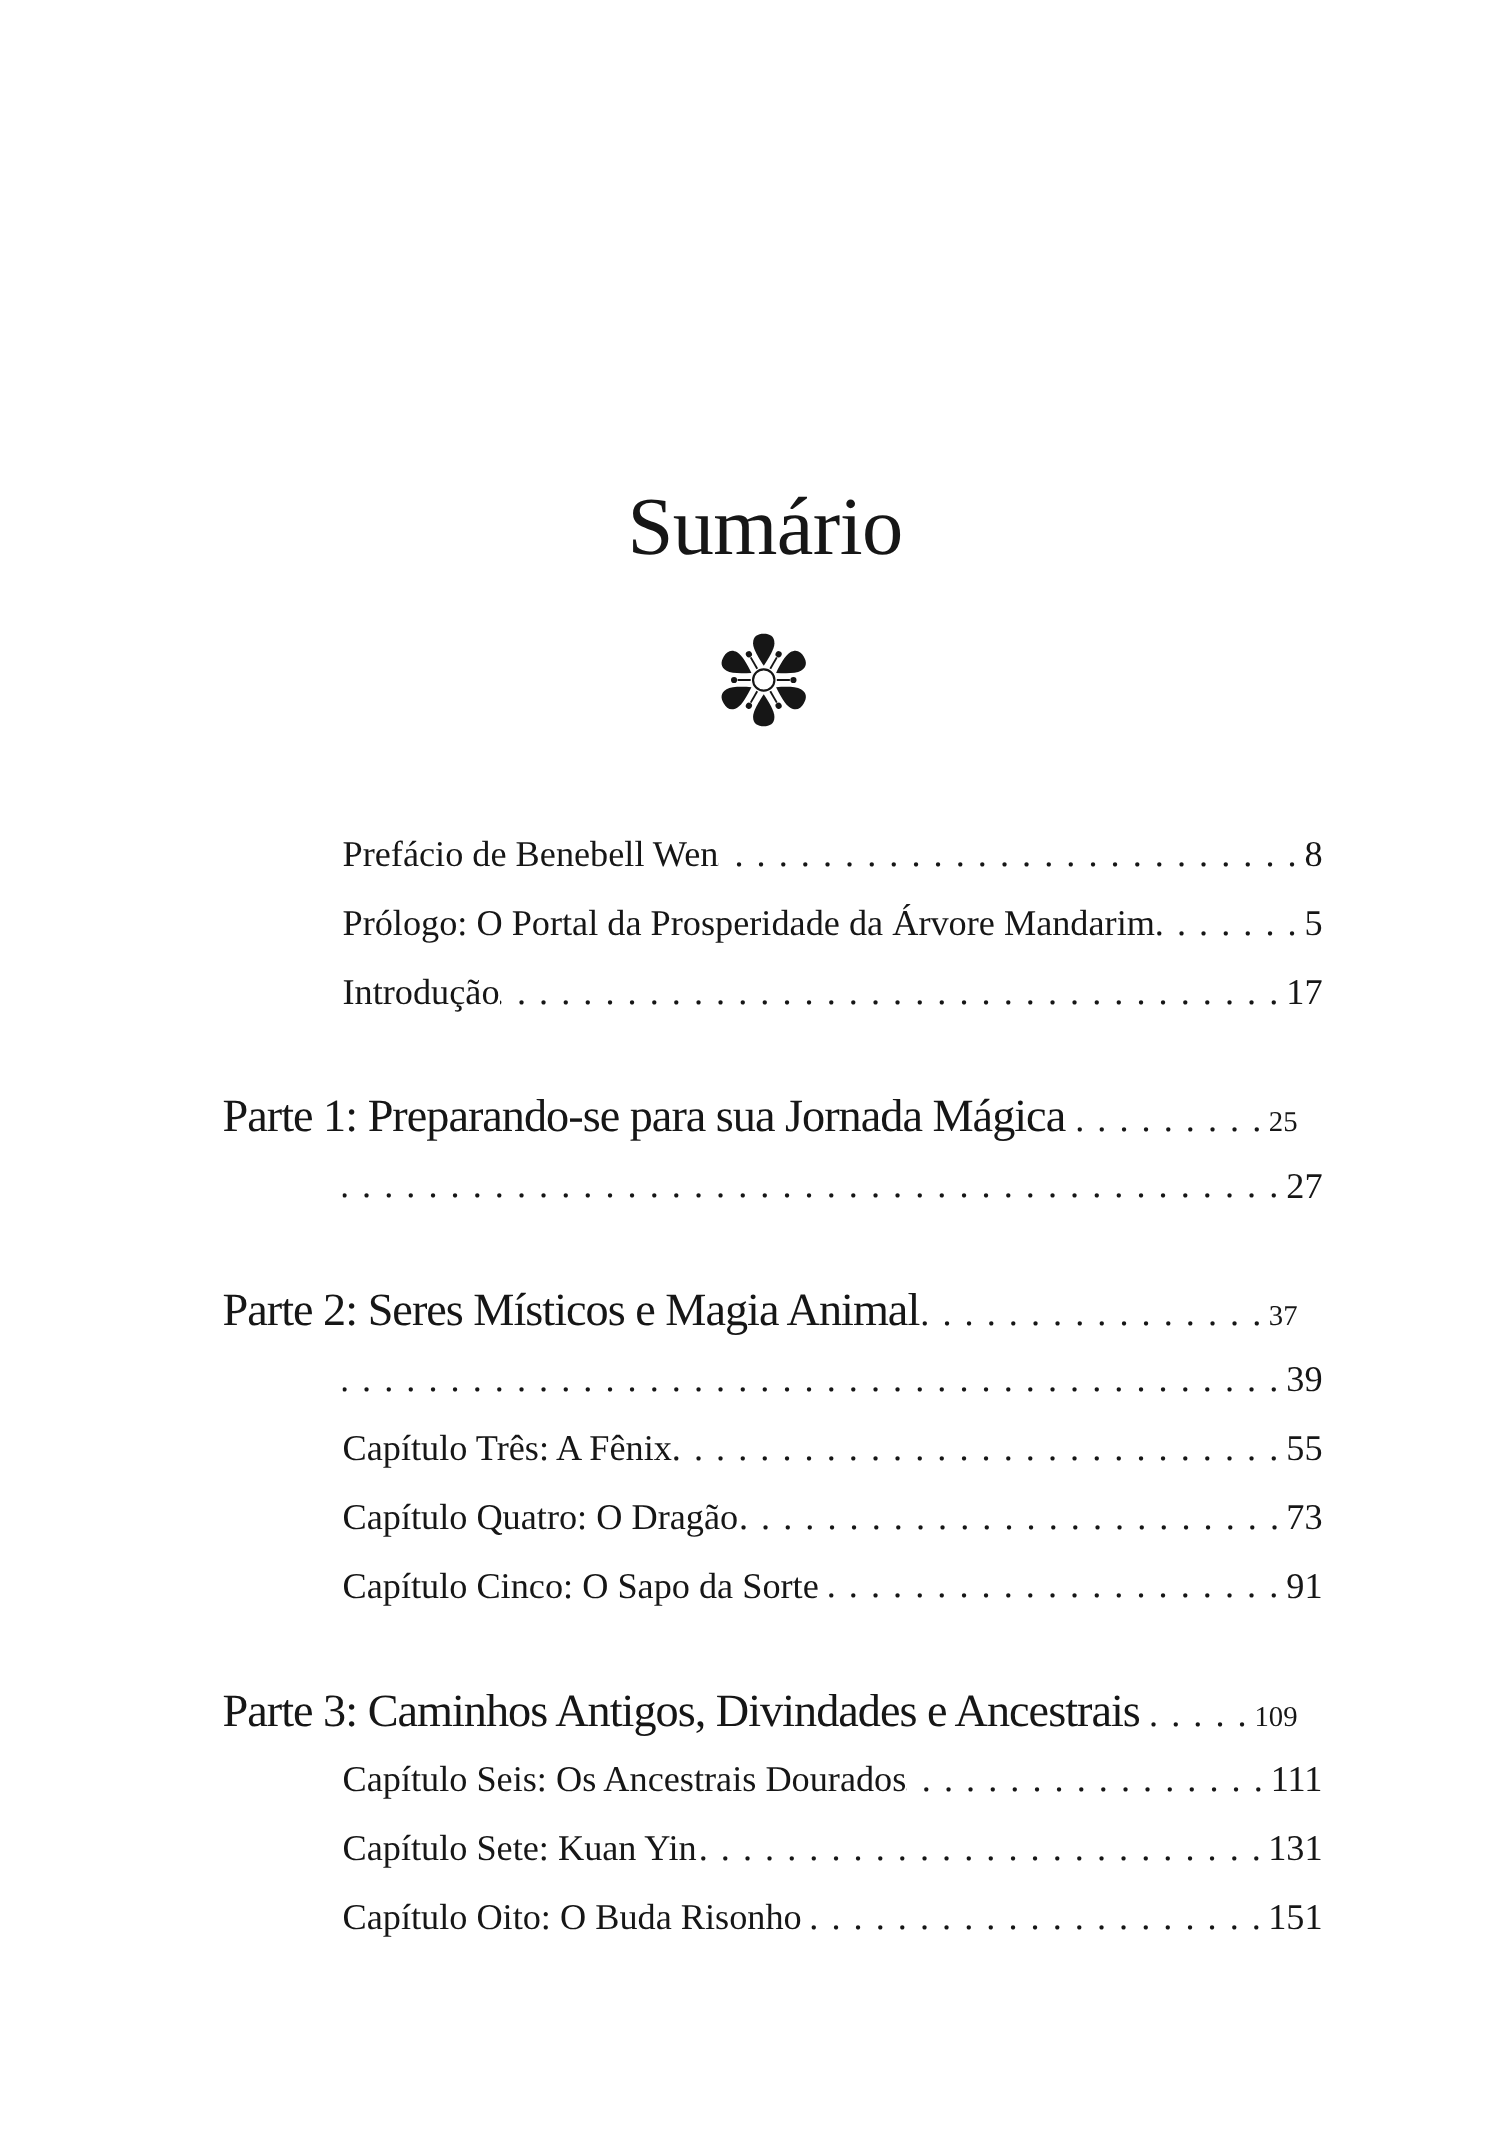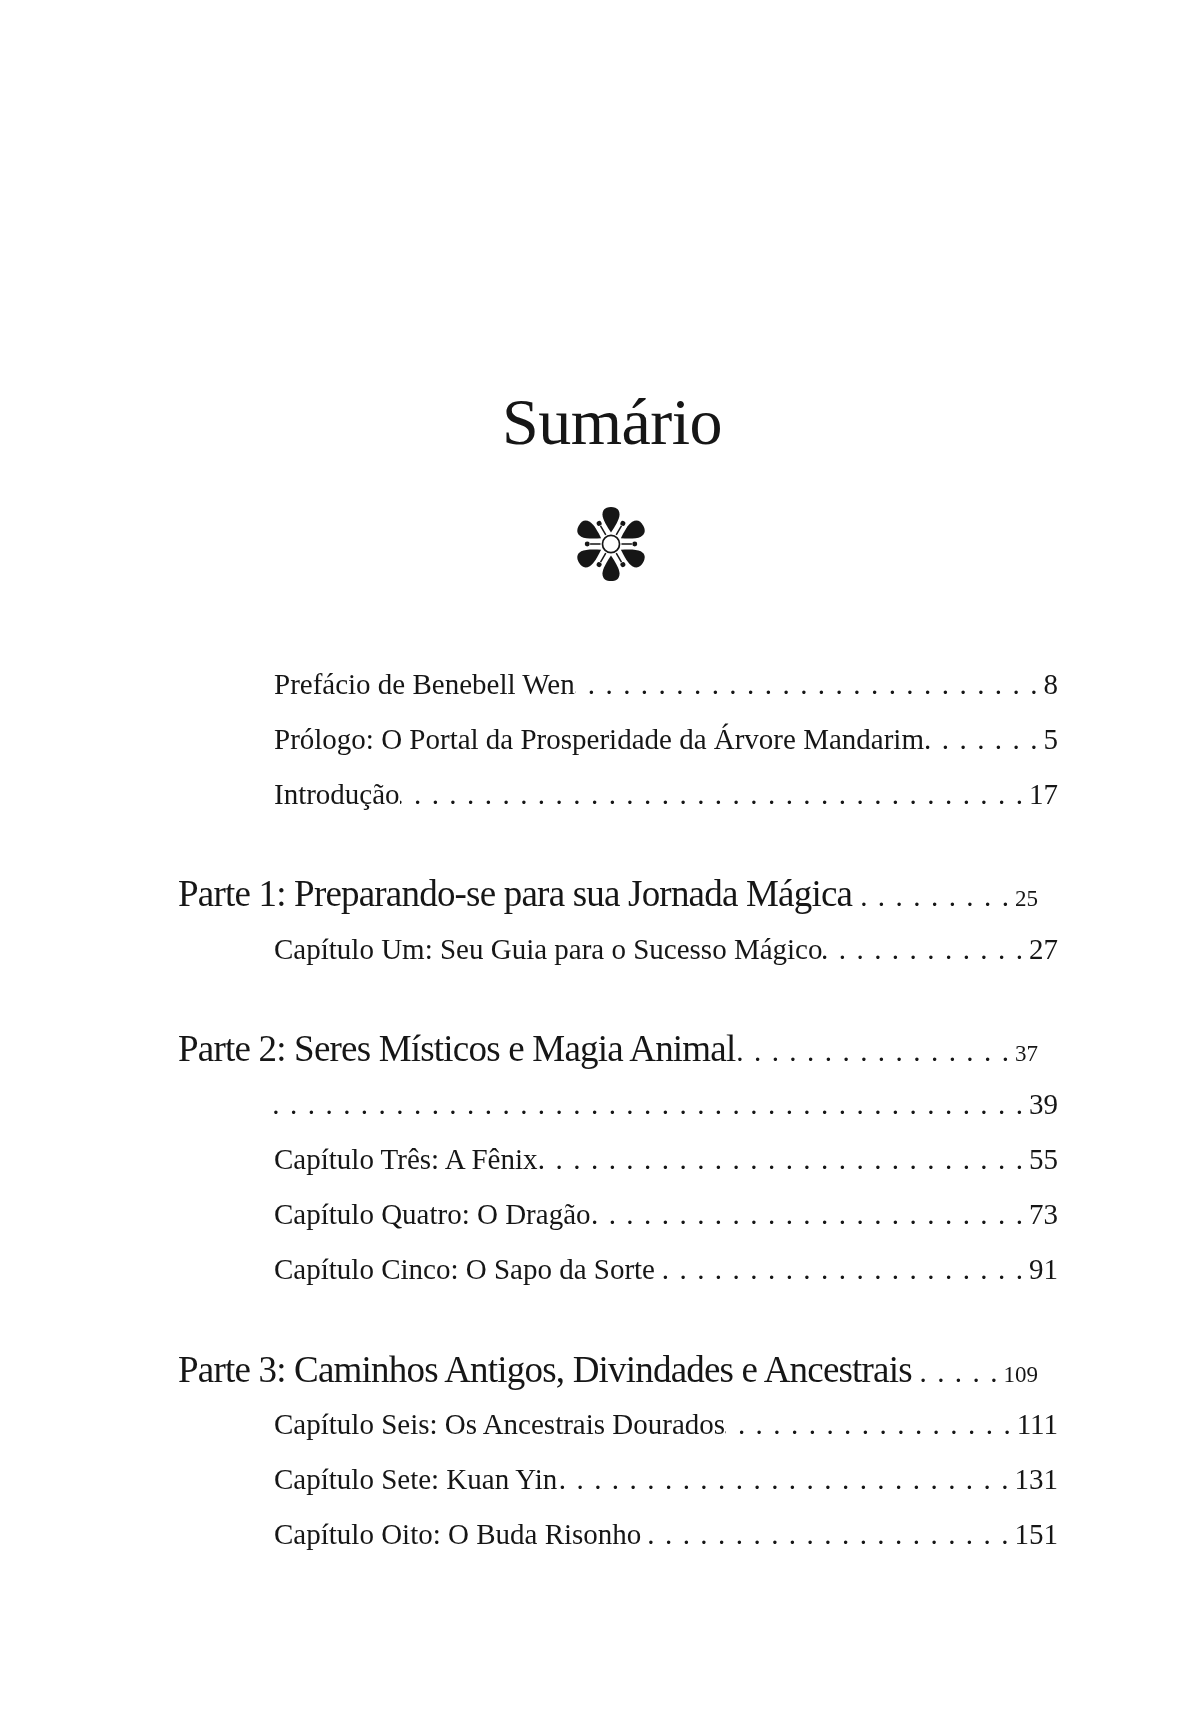--- a/index.html
+++ b/index.html
@@ -80,21 +80,20 @@
     <span class="leader"></span>
     <span class="page">17</span>
   </div>
 
   <div class="row part" style="top:872px">
     <span class="label">Parte 1: Preparando-se para sua Jornada Mágica</span>
     <span class="leader"></span>
     <span class="page">25</span>
   </div>
   <div class="row chapter" style="top:933px">
-    <span class="label">Capítulo Um: Seu Guia para o Sucesso Mágico</span>
     <span class="leader"></span>
     <span class="page">27</span>
   </div>
 
   <div class="row part" style="top:1027px">
     <span class="label">Parte 2: Seres Místicos e Magia Animal</span>
     <span class="leader"></span>
     <span class="page">37</span>
   </div>
   <div class="row chapter" style="top:1088px">

